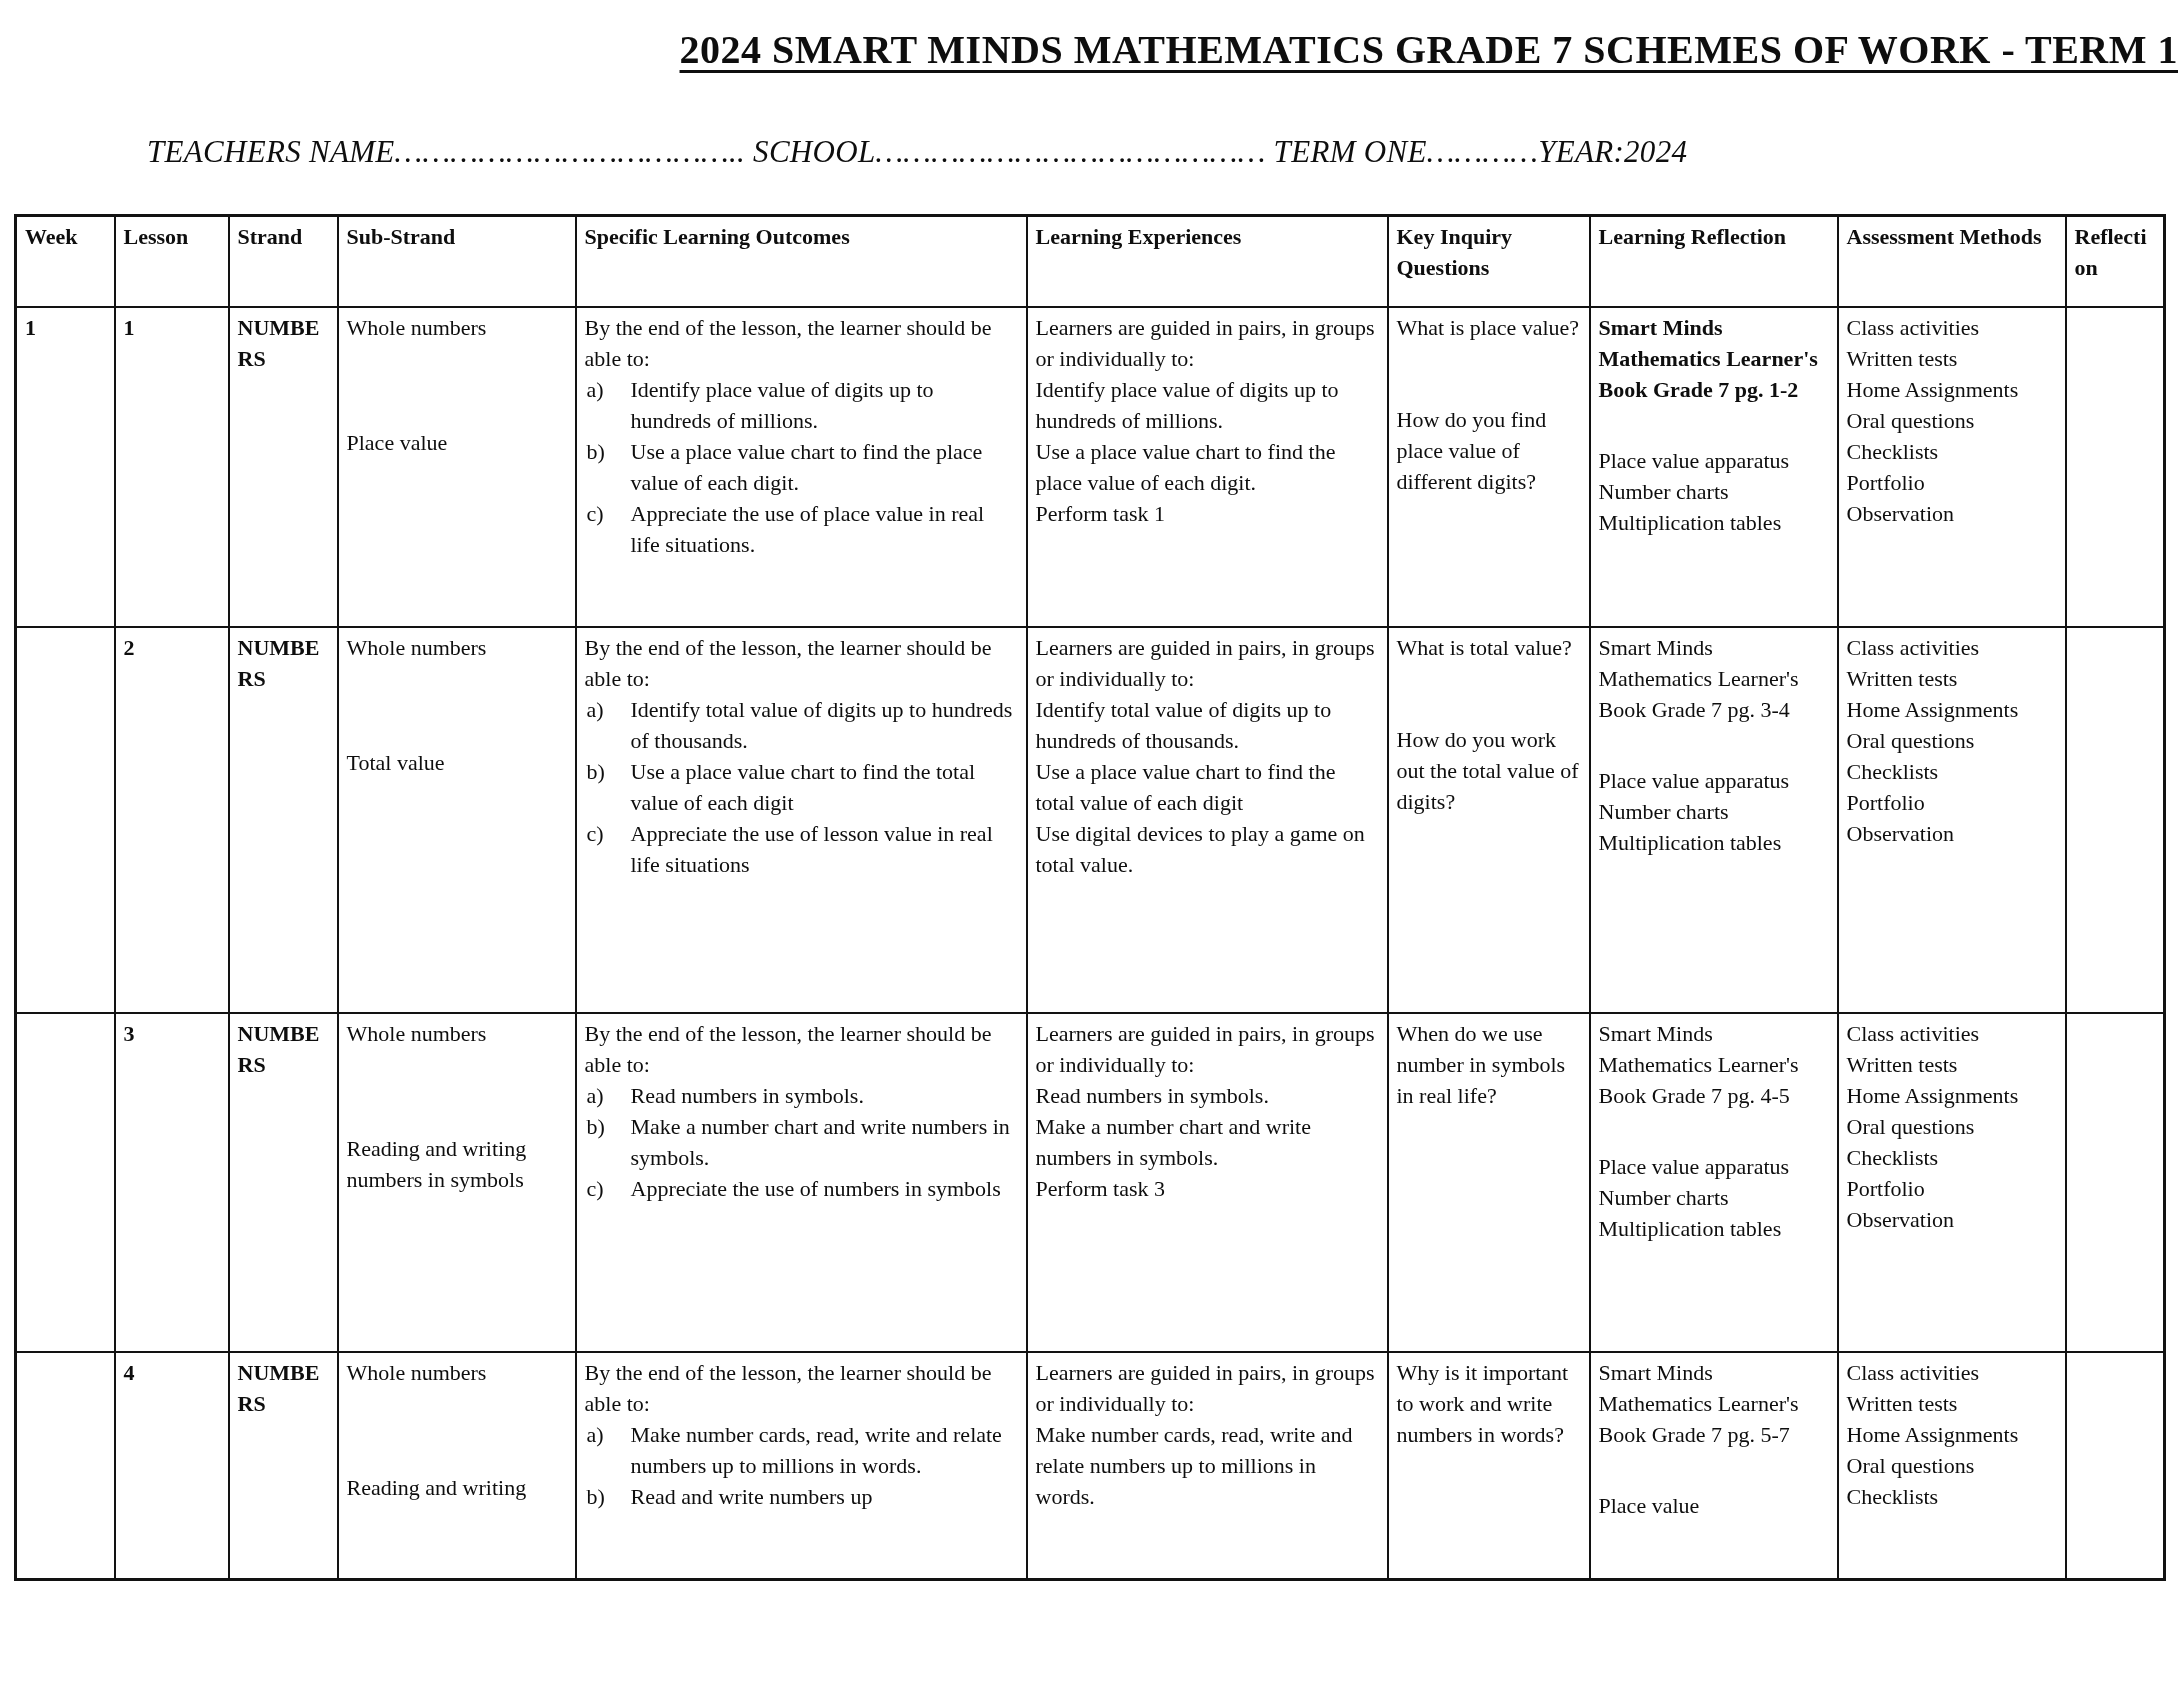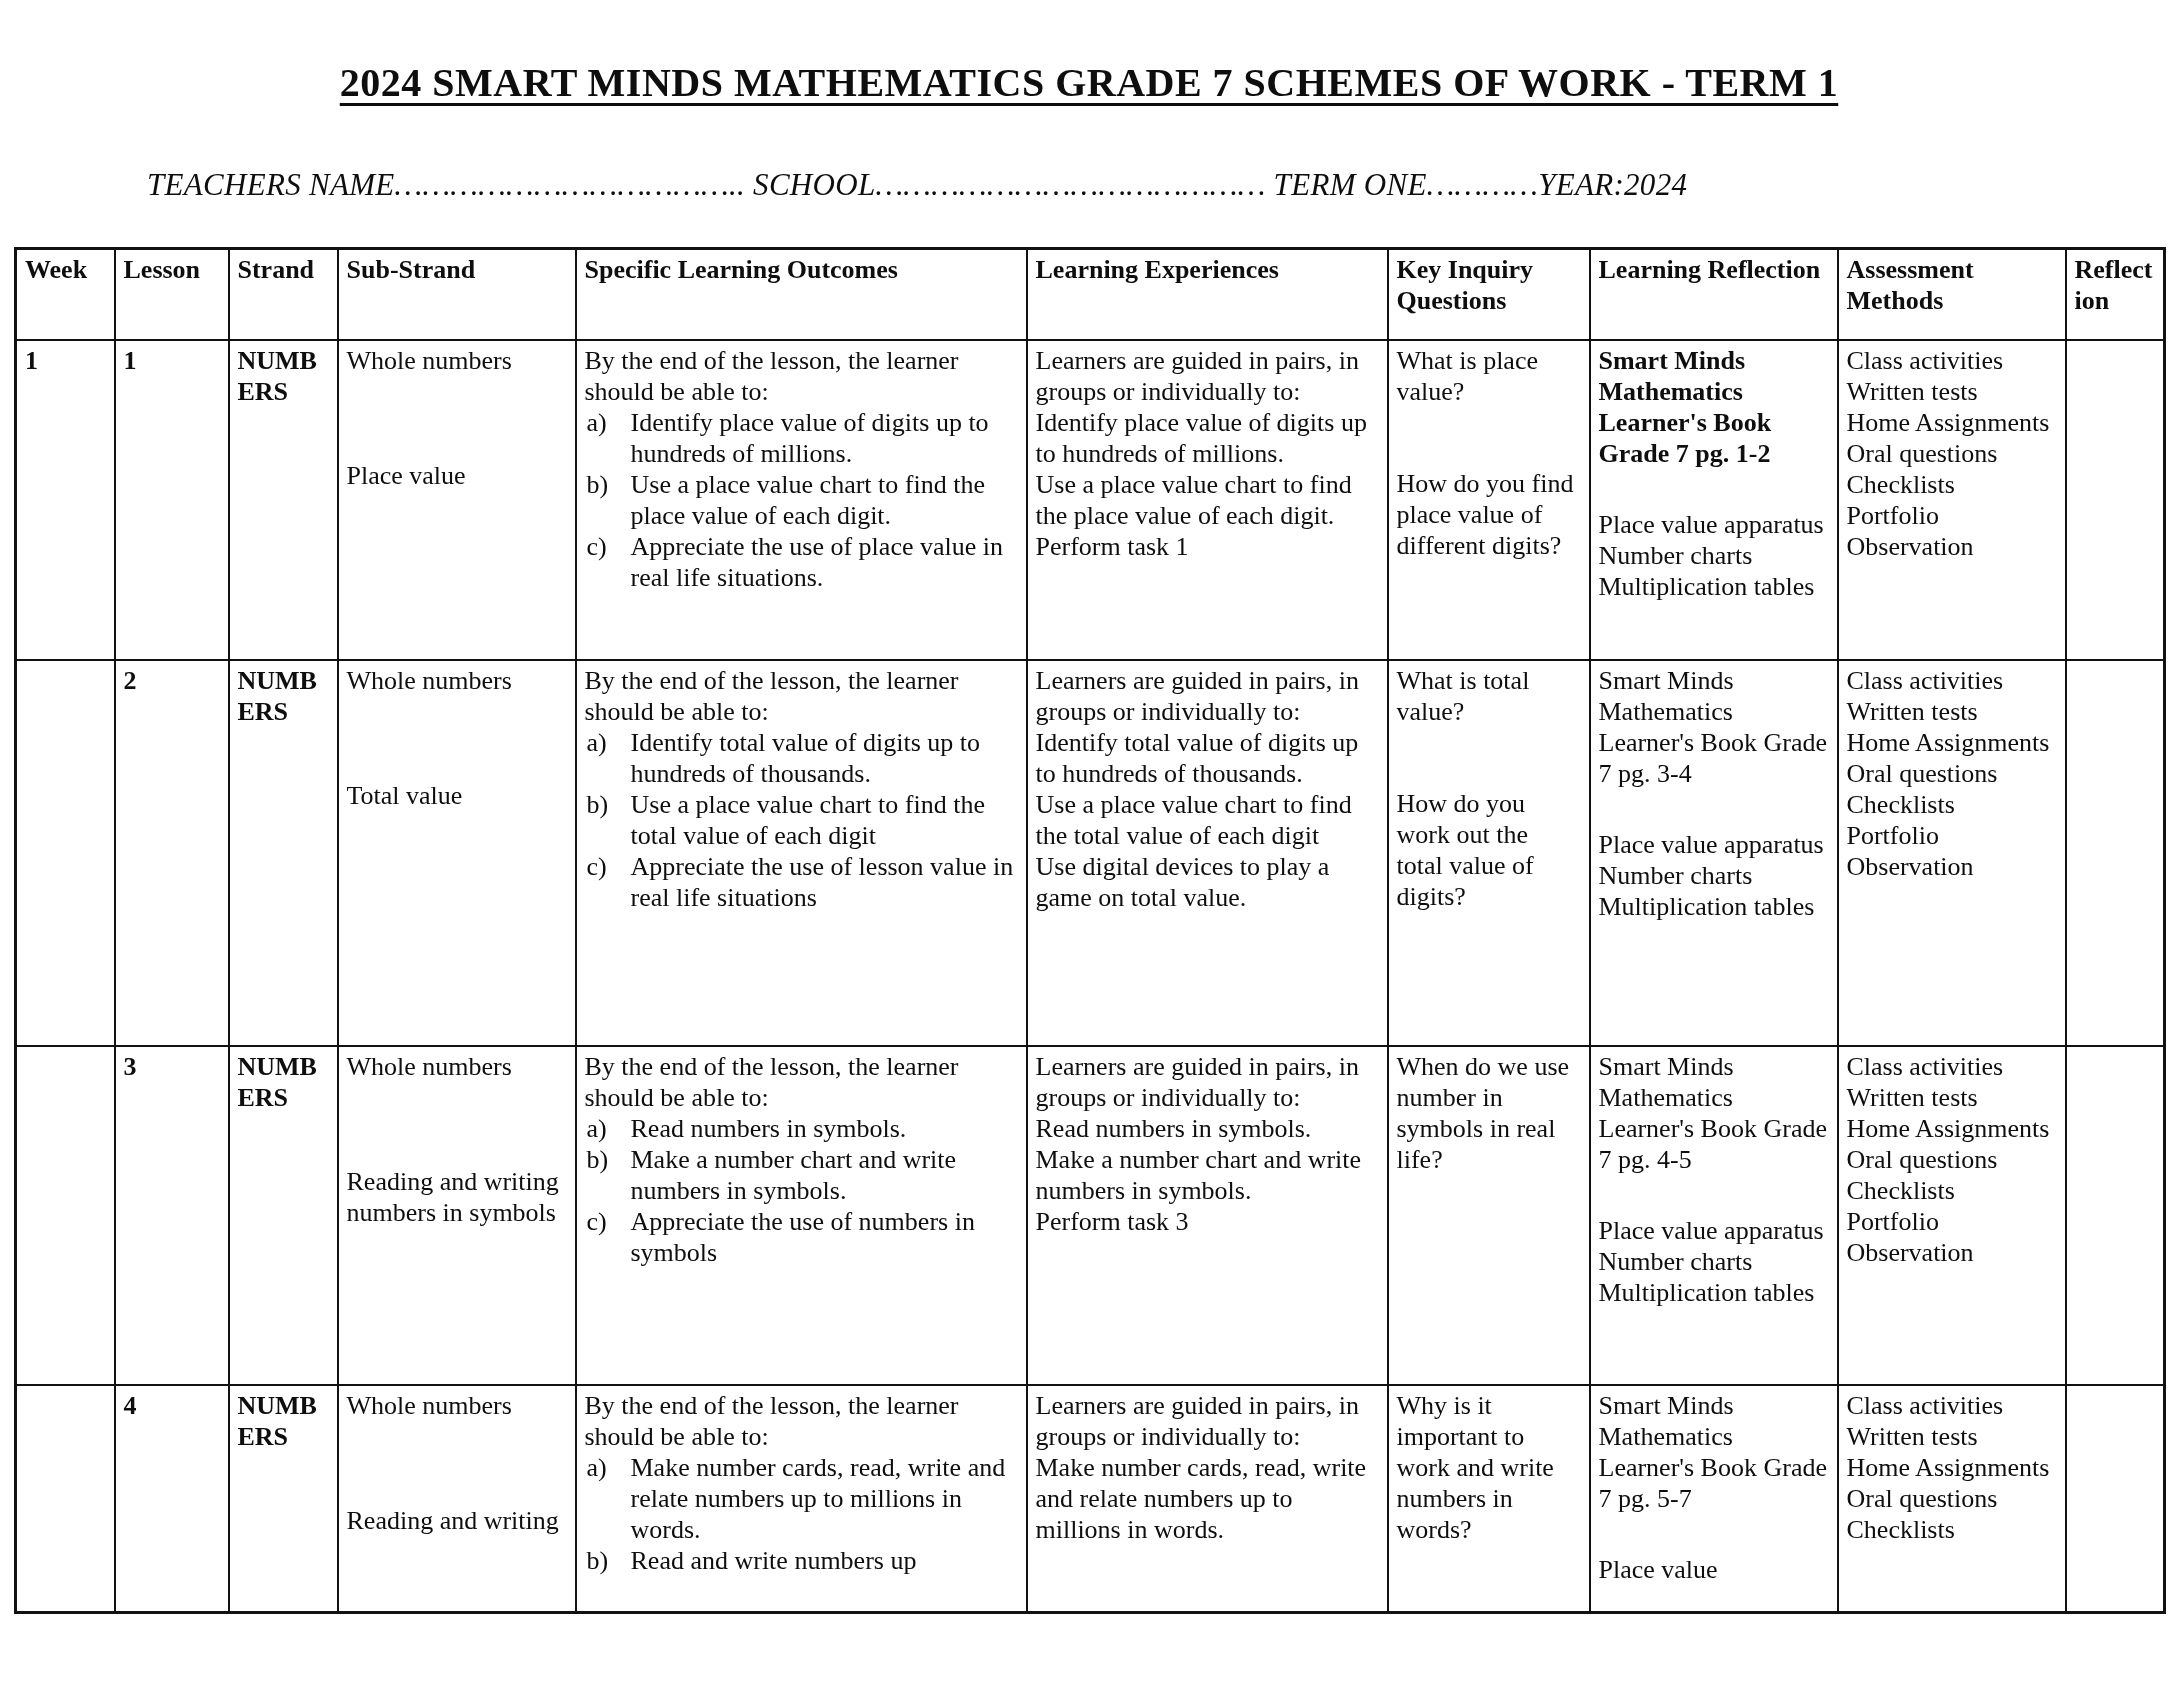--- a/index.html
+++ b/index.html
@@ -4,24 +4,24 @@
 <style>
   html,body{margin:0;padding:0;}
   body{
     width:2178px;height:1683px;
     background:#ffffff;color:#0e0e0e;
     font-family:"Liberation Serif", serif;
     overflow:hidden;
     -webkit-font-smoothing:antialiased;
   }
   .page-title{
-    text-align:center;
+    text-align:right;
     font-weight:bold;
     font-size:40px;
-    padding-top:59px;
+    padding-top:26px;
     letter-spacing:0.5px;
   }
   .page-title .underlined{
     text-decoration:underline;
     text-decoration-thickness:3px;
     text-underline-offset:7px;
   }
   .info-line{
     font-size:31px;
     margin:61px 0 0 147px;
@@ -34,21 +34,21 @@
     table-layout:fixed;
     width:2150px;
     margin:44px 14px 0 14px;
     border:3px solid #121212;
   }
   th,td{
     border:2px solid #121212;
     vertical-align:top;
     text-align:left;
     padding:4px 8px 2px 8px;
-    font-size:26px;
+    font-size:22px;
     line-height:31px;
     overflow:hidden;
   }
   th{font-weight:bold;}
   thead tr{height:91px;}
   .row-0{height:320px;}
   .row-1{height:386px;}
   .row-2{height:339px;}
   .row-3{height:228px;}
   .th-break{word-break:break-all;}

